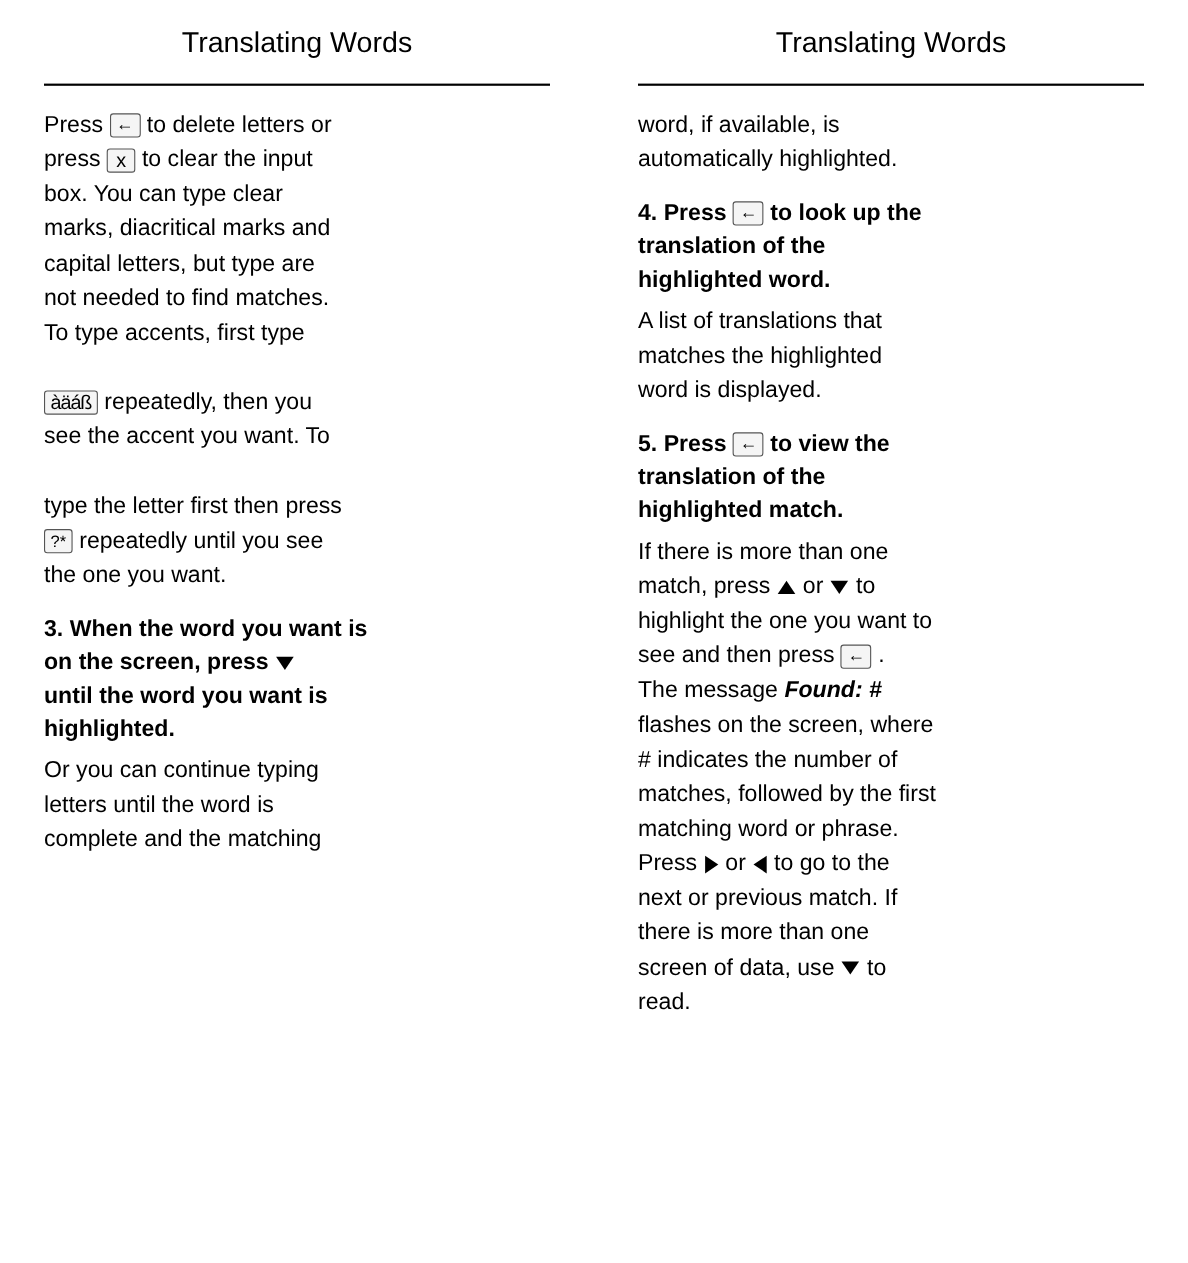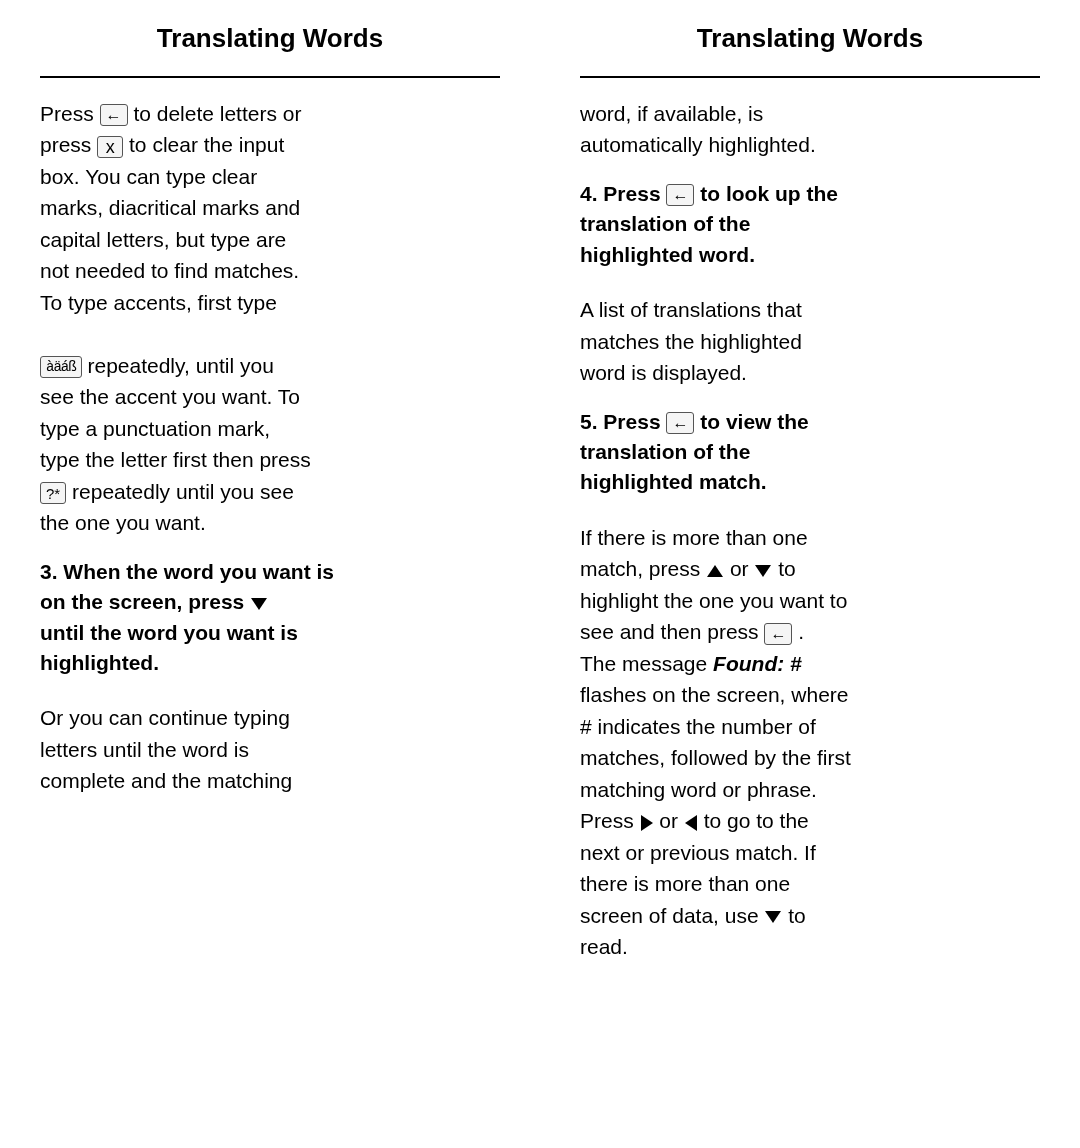--- a/index.html
+++ b/index.html
@@ -25,21 +25,21 @@
       min-height: 1148px;
     }
 
     .column {
       flex: 1;
       padding: 20px 40px 40px 40px;
     }
 
     .column-title {
       font-size: 26px;
-      font-weight: bold;
+      font-weight: normal;
       text-align: center;
       padding-bottom: 10px;
       margin-bottom: 0;
     }
 
     .title-rule {
       border: none;
       border-top: 2px solid #000;
       margin: 8px 0 20px 0;
     }
@@ -63,43 +63,42 @@
       min-height: 22px;
       vertical-align: middle;
       line-height: 1;
     }
 
     .key-btn-enter {
       font-size: 16px;
     }
 
     .key-btn-accent {
-      font-size: 14px;
+      font-size: 18px;
       letter-spacing: -1px;
-      font-family: Liberation Mono, monospace;
     }
 
     .key-btn-punc {
       font-size: 15px;
     }
 
     .numbered-item {
       margin-top: 18px;
     }
 
     .numbered-item-header {
       font-weight: bold;
       font-size: 21px;
       line-height: 1.45;
     }
 
     .numbered-item-body {
       font-size: 21px;
       line-height: 1.5;
-      margin-top: 24px;
+      margin-top: 6px;
     }
 
     .triangle-down {
       display: inline-block;
       width: 0;
       height: 0;
       border-left: 8px solid transparent;
       border-right: 8px solid transparent;
       border-top: 12px solid #000;
       vertical-align: middle;
@@ -161,23 +160,23 @@
         <span>press </span>
         <span class="key-btn">x</span>
         <span> to clear the input</span><br>
         <span>box. You can type clear</span><br>
         <span>marks, diacritical marks and</span><br>
         <span>capital letters, but type are</span><br>
         <span>not needed to find matches.</span><br>
         <span>To type accents, first type</span><br>
         <br>
         <span class="key-btn key-btn-accent">àäáß</span>
-        <span> repeatedly, until you</span><br>
+        <span> repeatedly, then you</span><br>
         <span>see the accent you want. To</span><br>
-        <span>type a punctuation mark,</span><br>
+        <br>
         <span>type the letter first then press</span><br>
         <span class="key-btn key-btn-punc">?*</span>
         <span> repeatedly until you see</span><br>
         <span>the one you want.</span>
       </p>
     </div>
 
     <div class="numbered-item">
       <div class="numbered-item-header">
         3. When the word you want is<br>

